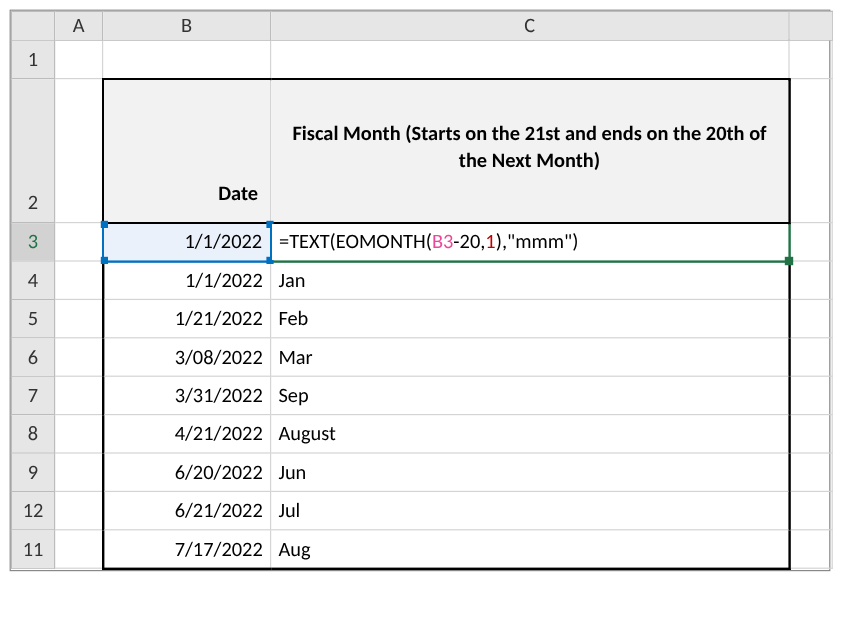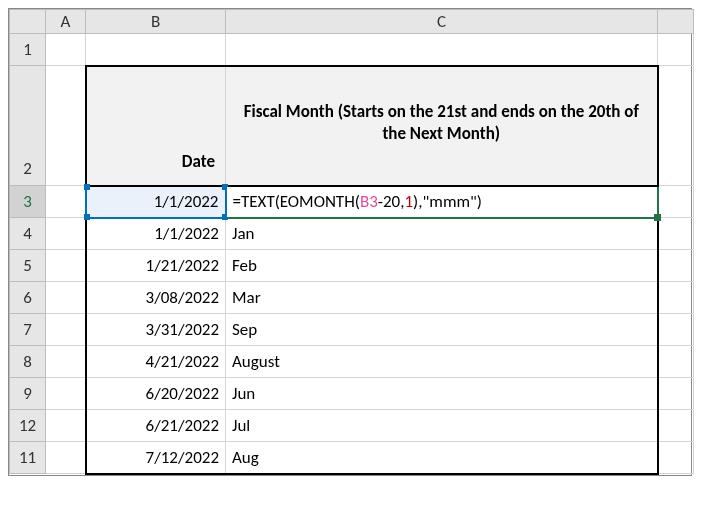--- a/index.html
+++ b/index.html
@@ -200,21 +200,21 @@
   <tr>
     <th class="rowhdr">12</th>
     <td></td>
     <td class="r bl">6/21/2022</td>
     <td class="c br">Jul</td>
     <td></td>
   </tr>
   <tr>
     <th class="rowhdr">11</th>
     <td></td>
-    <td class="r bl bb">7/12/2022</td>
+    <td class="r bl bb">7/17/2022</td>
     <td class="c br bb">Aug</td>
     <td></td>
   </tr>
 </tbody>
     </table>
 </div>
 
 
 
 

